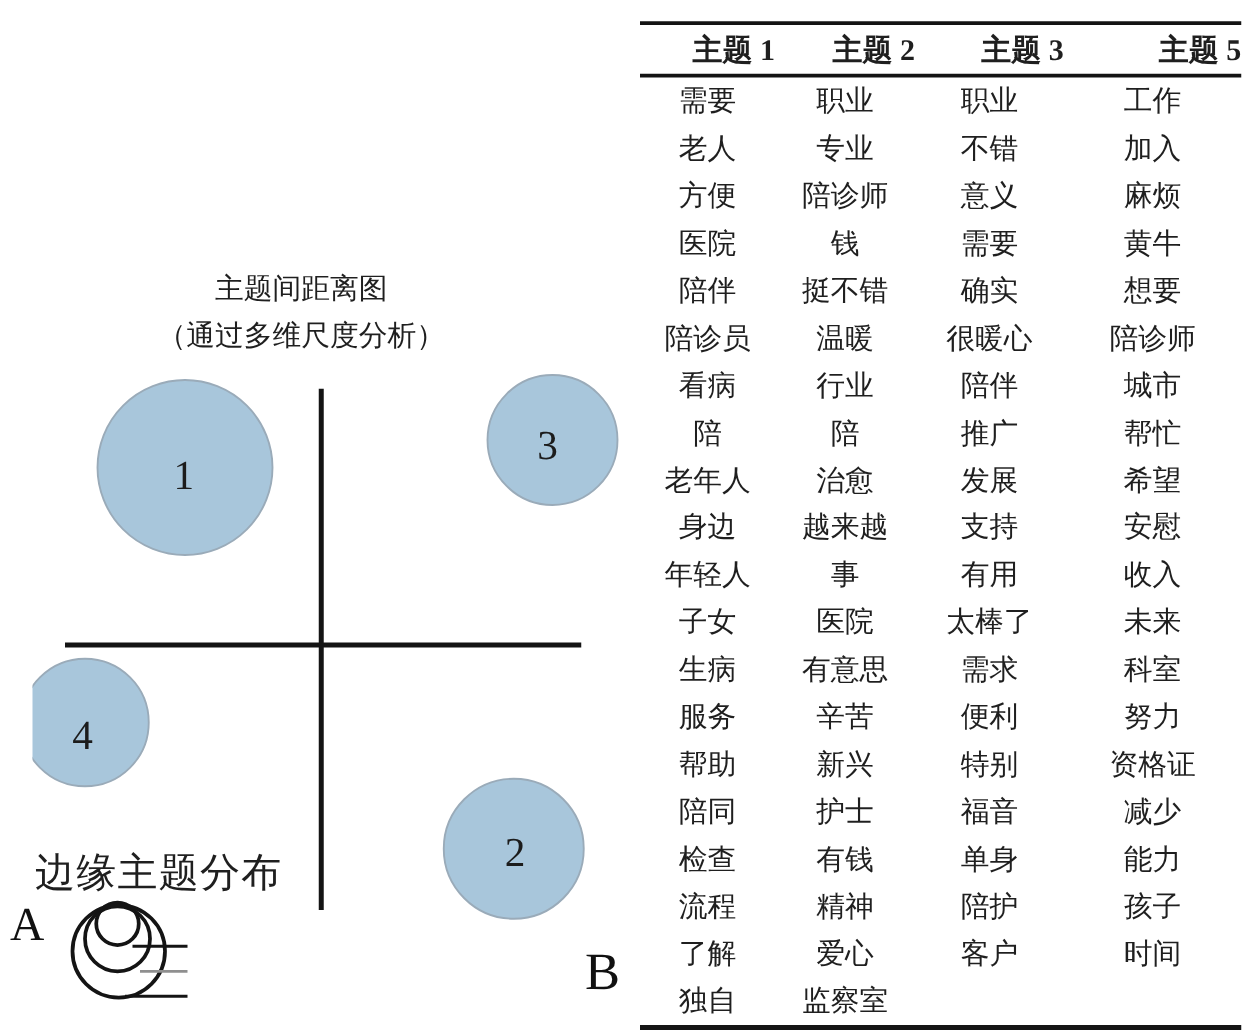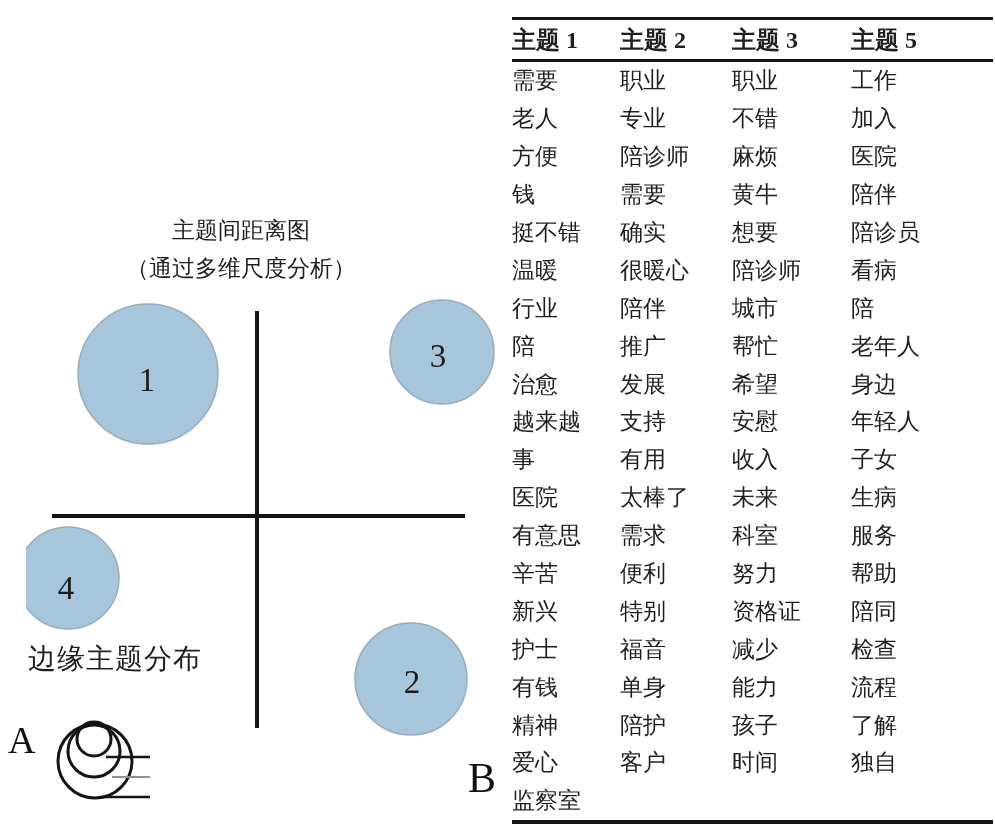--- a/index.html
+++ b/index.html
@@ -3,34 +3,34 @@
 <meta charset="utf-8">
 <style>
   html,body{margin:0;padding:0;background:#ffffff;}
   .stage{
     position:relative;width:995px;height:827px;background:#ffffff;overflow:hidden;
     font-family:"Liberation Serif","DejaVu Serif",serif;color:#1f1f1f;
   }
   .plot{position:absolute;left:0;top:0;width:995px;height:827px;}
   .mds-title{position:absolute;left:0;top:212px;width:482px;text-align:center;
     font-size:23px;line-height:38px;white-space:nowrap;}
-  .legend-label{position:absolute;left:28px;top:640px;font-size:28px;letter-spacing:1px;white-space:nowrap;}
+  .legend-label{position:absolute;left:28px;top:677px;font-size:32px;letter-spacing:1px;white-space:nowrap;}
   .panel-letter{position:absolute;color:#111111;}
   .letter-a{left:8px;top:718px;font-size:38px;}
   .letter-b{left:468px;top:754px;font-size:42px;}
   .bubble-num{font-size:33px;fill:#1c1c1c;text-anchor:middle;}
   .tbl{position:absolute;left:512px;top:17px;width:481px;}
   .tbl-head{
     display:grid;grid-template-columns:108px 112px 119px 142px;height:39px;
-    align-items:center;text-align:left;font-weight:bold;font-size:24px;
+    align-items:center;text-align:right;font-weight:bold;font-size:24px;
     border-top:3px solid #141414;border-bottom:3px solid #141414;white-space:nowrap;
   }
   .tbl-body{
     display:grid;grid-template-columns:108px 112px 119px 142px;grid-auto-rows:37.9px;
-    align-items:center;font-size:23px;
+    align-items:center;text-align:center;font-size:23px;
     border-bottom:4px solid #141414;white-space:nowrap;
   }
   .cell{overflow:visible;}
 </style>
 </head>
 <body>
 
 <div class="stage">
 
   <section>
@@ -83,20 +83,21 @@
           <div class="cell">需要</div>
           <div class="cell">职业</div>
           <div class="cell">职业</div>
           <div class="cell">工作</div>
           <div class="cell">老人</div>
           <div class="cell">专业</div>
           <div class="cell">不错</div>
           <div class="cell">加入</div>
           <div class="cell">方便</div>
           <div class="cell">陪诊师</div>
+          <div class="cell">意义</div>
           <div class="cell">麻烦</div>
           <div class="cell">医院</div>
           <div class="cell">钱</div>
           <div class="cell">需要</div>
           <div class="cell">黄牛</div>
           <div class="cell">陪伴</div>
           <div class="cell">挺不错</div>
           <div class="cell">确实</div>
           <div class="cell">想要</div>
           <div class="cell">陪诊员</div>

